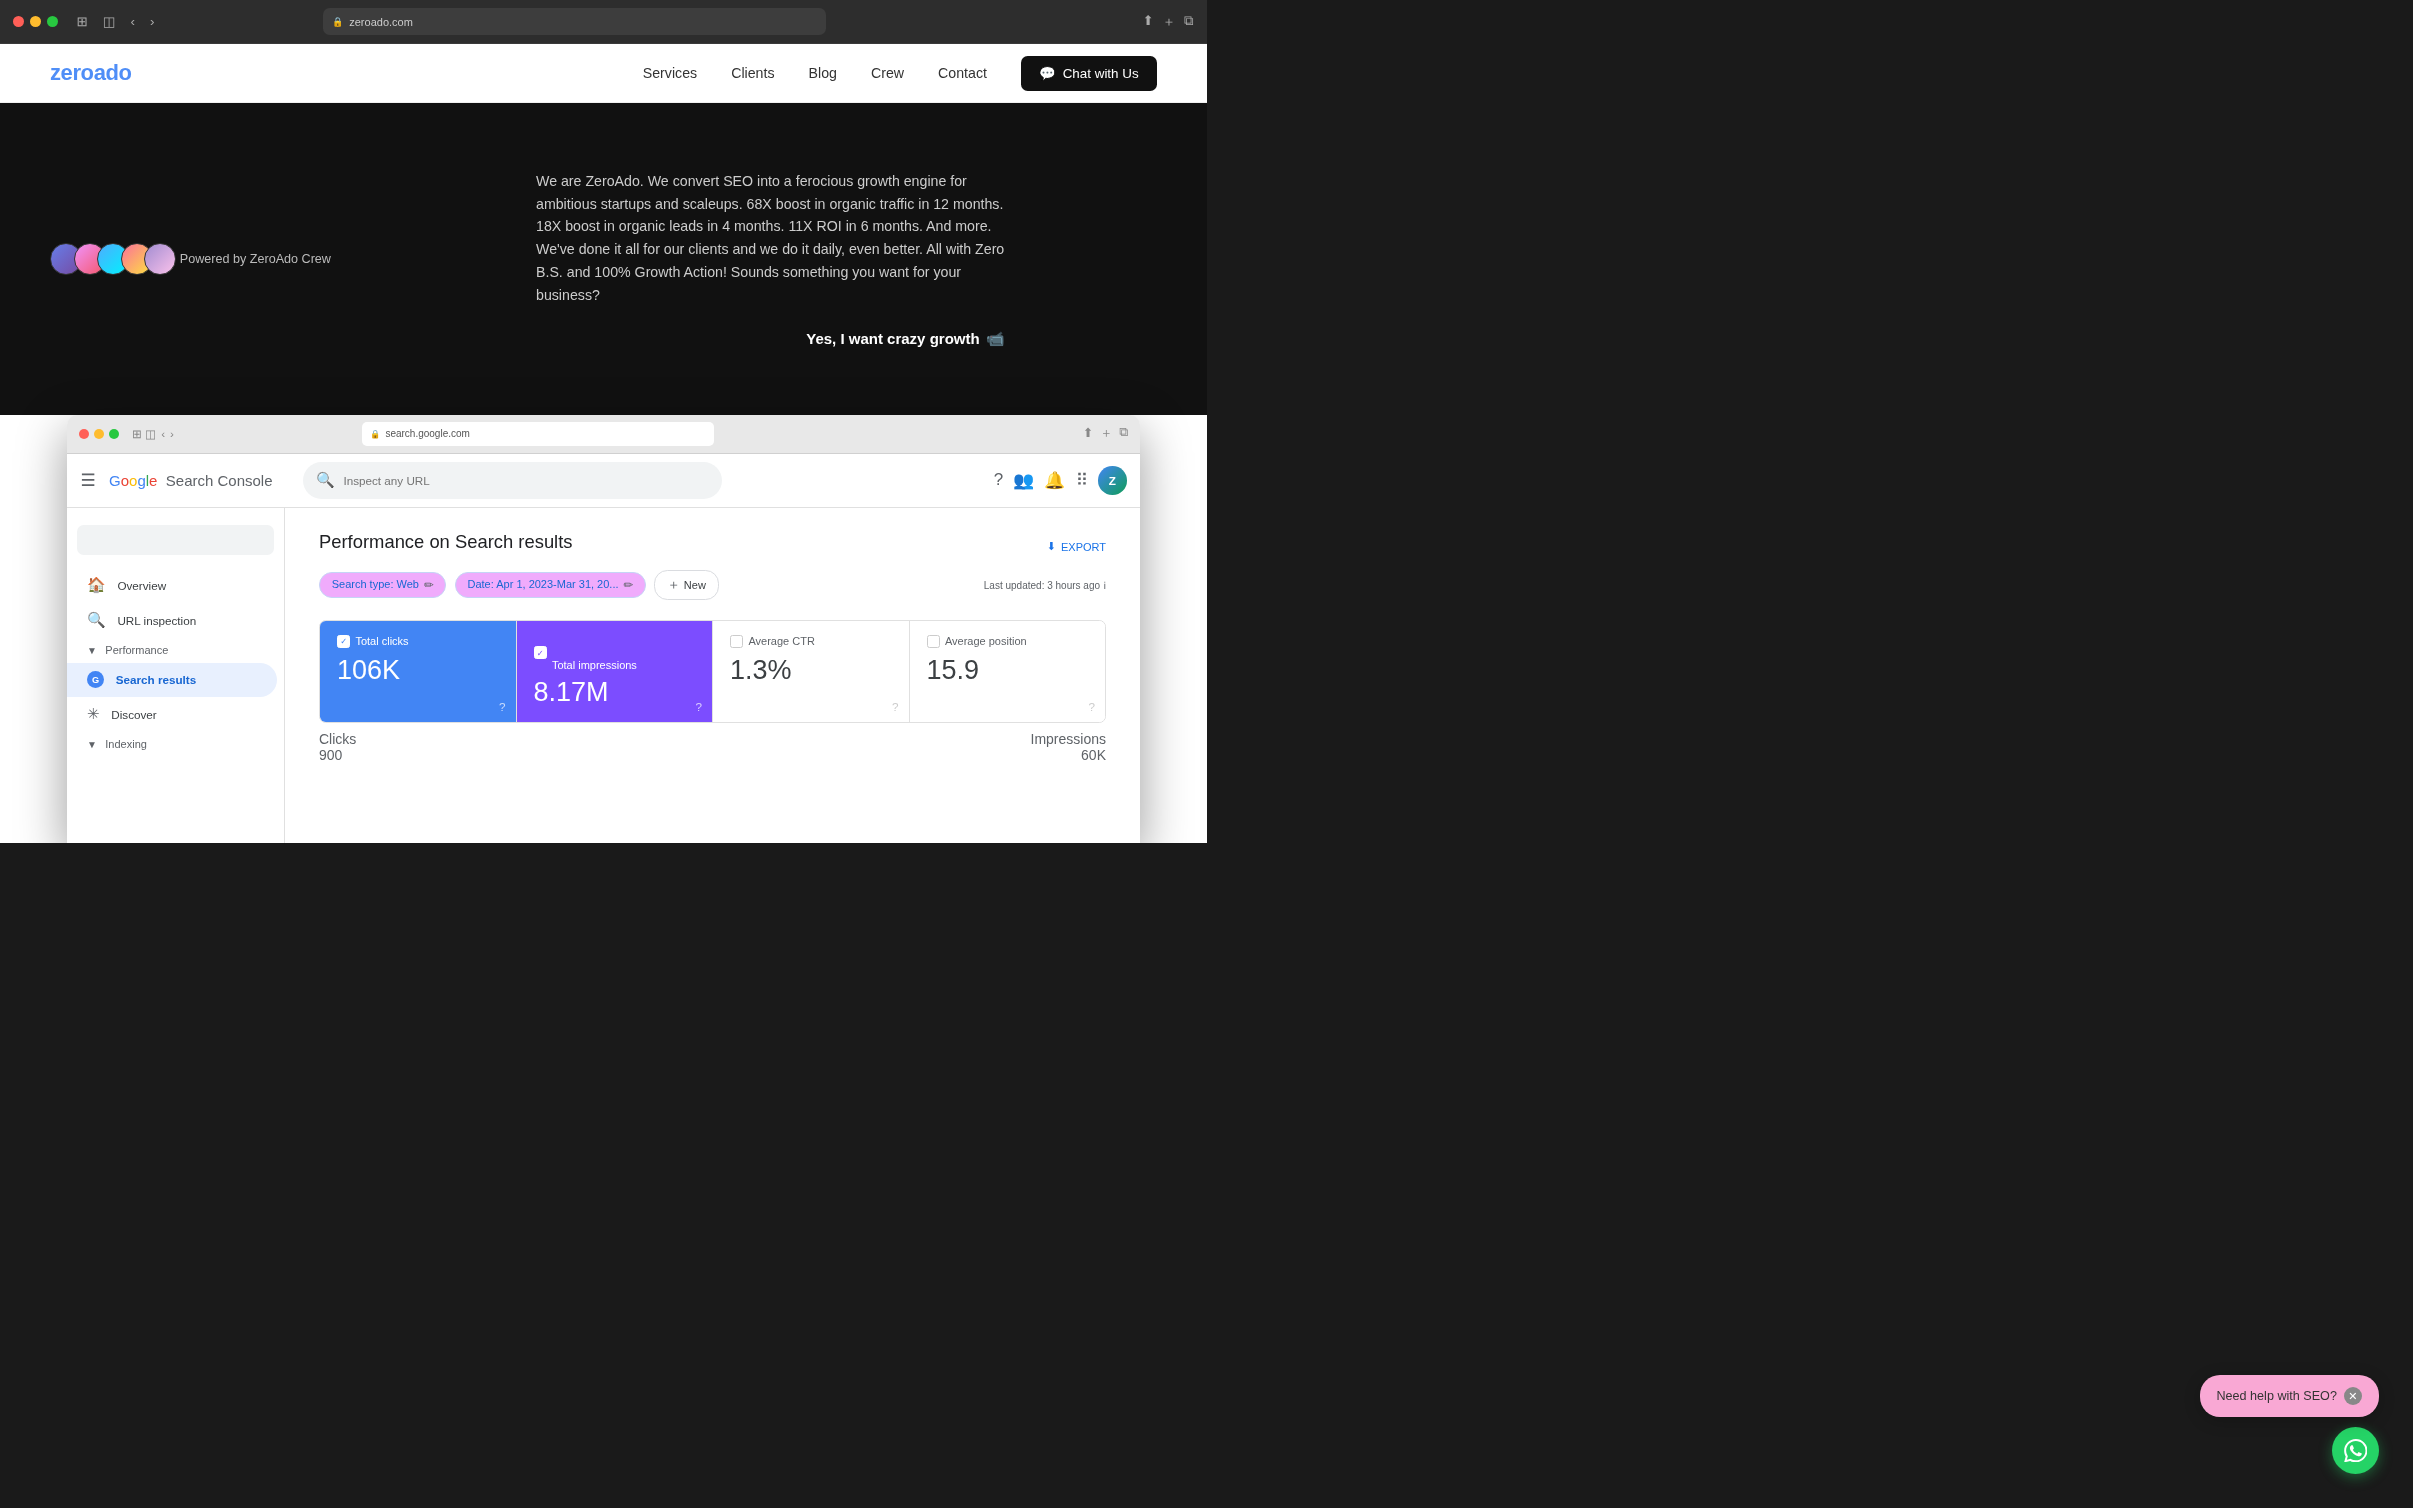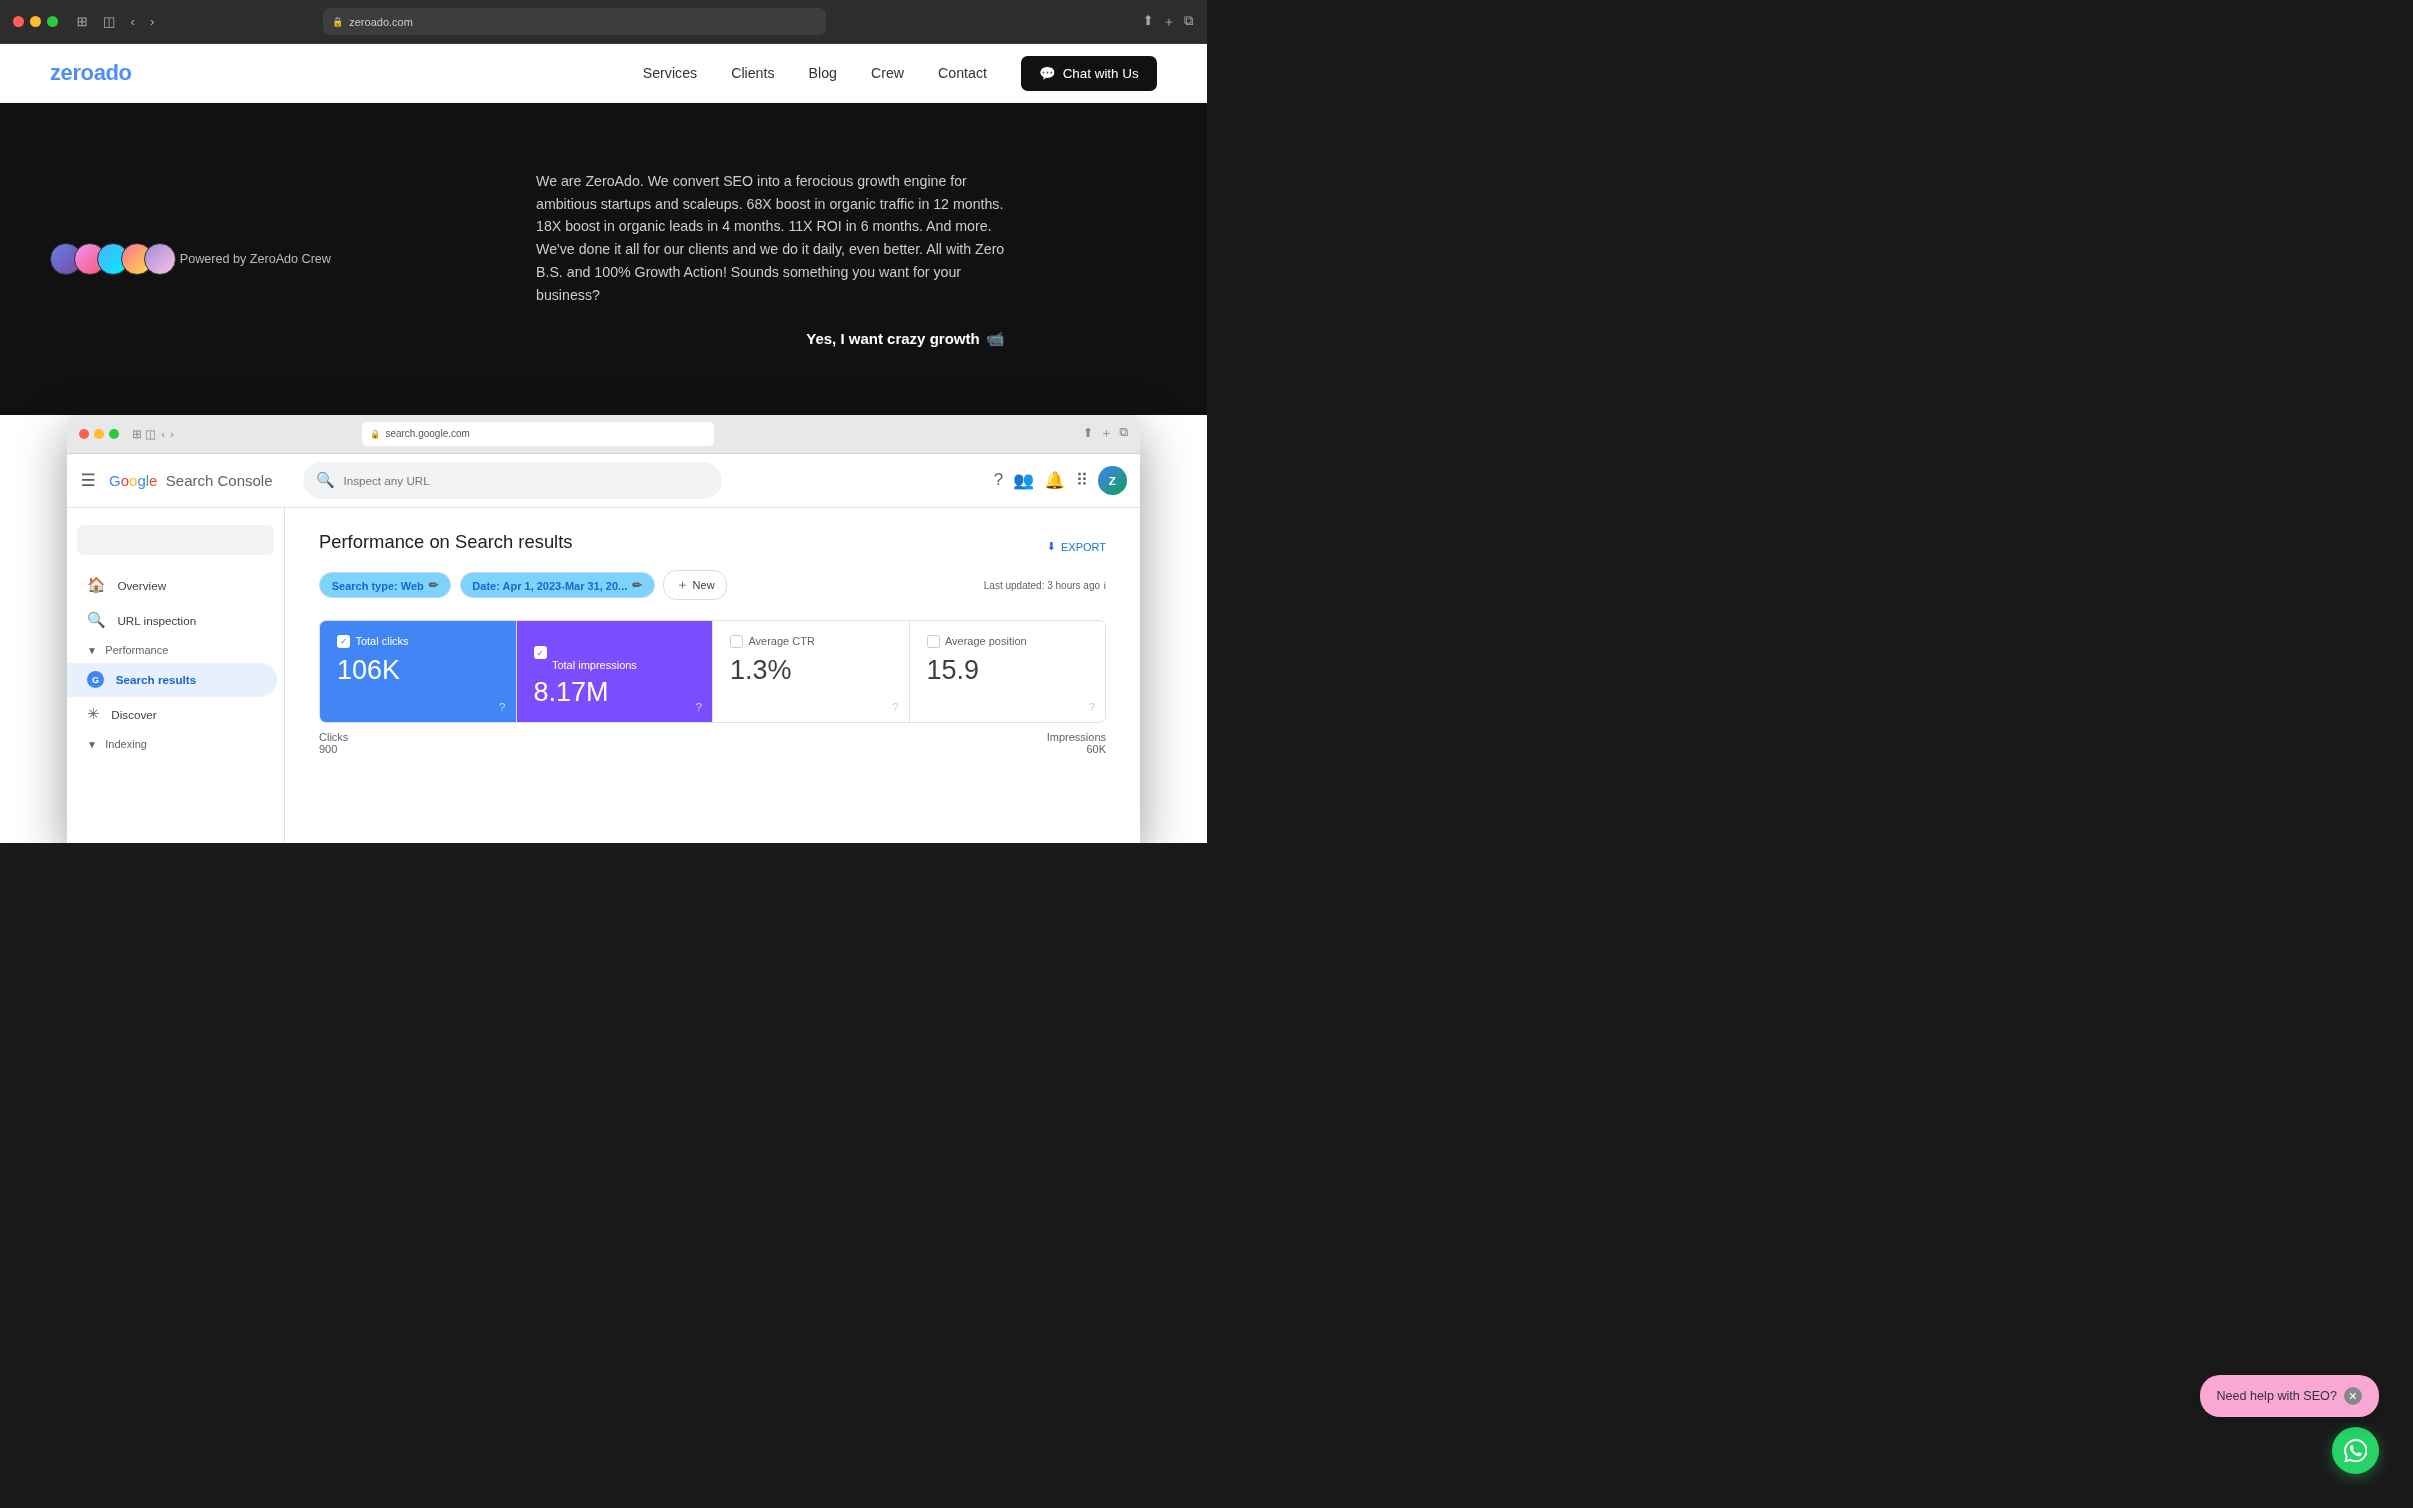--- a/index.html
+++ b/index.html
@@ -313,29 +313,28 @@
       color: #1a73e8; font-size: 11px; font-weight: 500;
     }
     .filter-row {
       display: flex;
       align-items: center;
       gap: 8.4px;
       margin-bottom: 20px;
       flex-wrap: wrap;
     }
     .filter-chip {
-      display: flex; align-items: flex-end; gap: 5px;
-      background: #7dd3fc;
+      display: flex; align-items: flex-start; gap: 5px;
+      background: #f0abfc;
       border: 0.8px solid #c5d4f6;
       border-radius: 13.4px;
       padding: 5px 11.7px;
       font-size: 11px;
       color: #1967d2;
       cursor: pointer;
-      font-weight: bold;
     }
     .filter-chip-edit { font-size: 11.7px; color: #5f6368; }
     .new-btn {
       display: flex; align-items: center; gap: 3.4px;
       background: none; border: 0.8px solid #dadce0;
       border-radius: 13.4px; padding: 5px 11.7px;
       font-size: 11px; color: #3c4043; cursor: pointer;
     }
     .new-btn-plus { font-size: 13.4px; color: #5f6368; }
     .last-updated { margin-left: auto; color: #5f6368; font-size: 10px; display: flex; align-items: center; gap: 3.4px; }
@@ -390,21 +389,21 @@
       position: absolute; bottom: 8.4px; right: 10px;
       color: rgba(255,255,255,0.7); font-size: 11.7px;
     }
     .metric-card.inactive .metric-help { color: #bbb; }
 
     
     .gsc-stats-bar {
       display: flex;
       justify-content: space-between;
       padding: 8.4px 0 0;
-      font-size: 11px;
+      font-size: 14px;
       color: #5f6368;
     }
 
     
     .chat-widget {
       position: fixed;
       bottom: 34px;
       right: 34px;
       display: flex;
       flex-direction: column;

